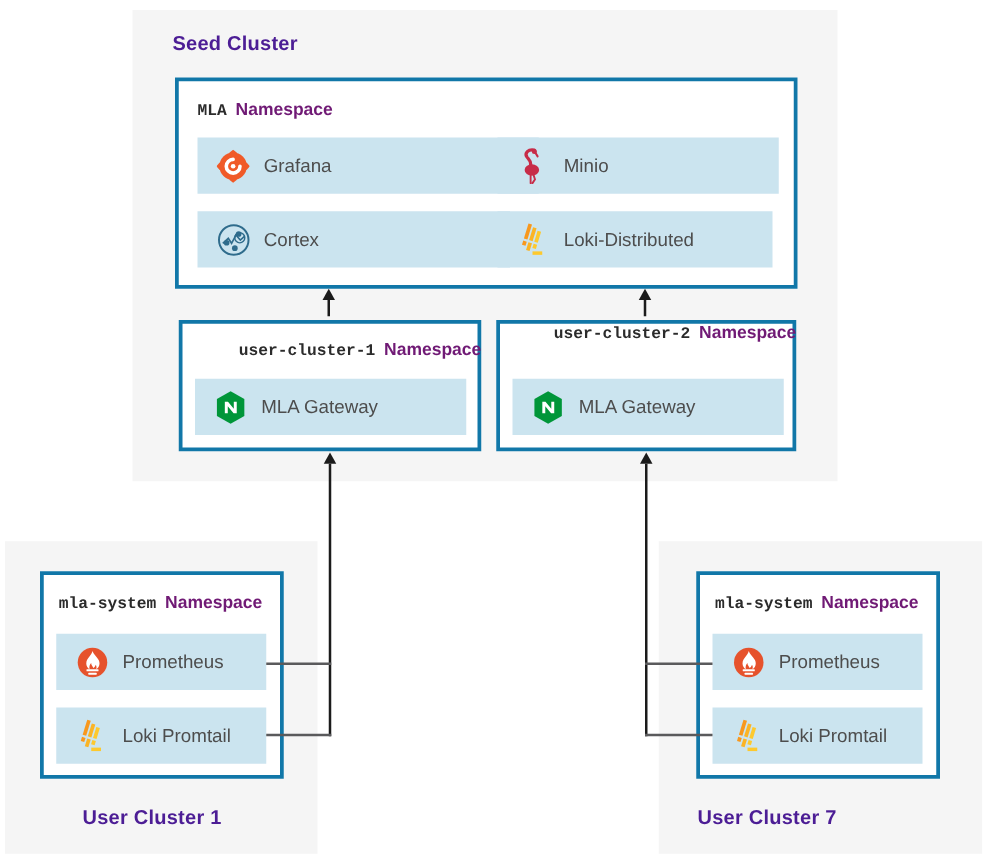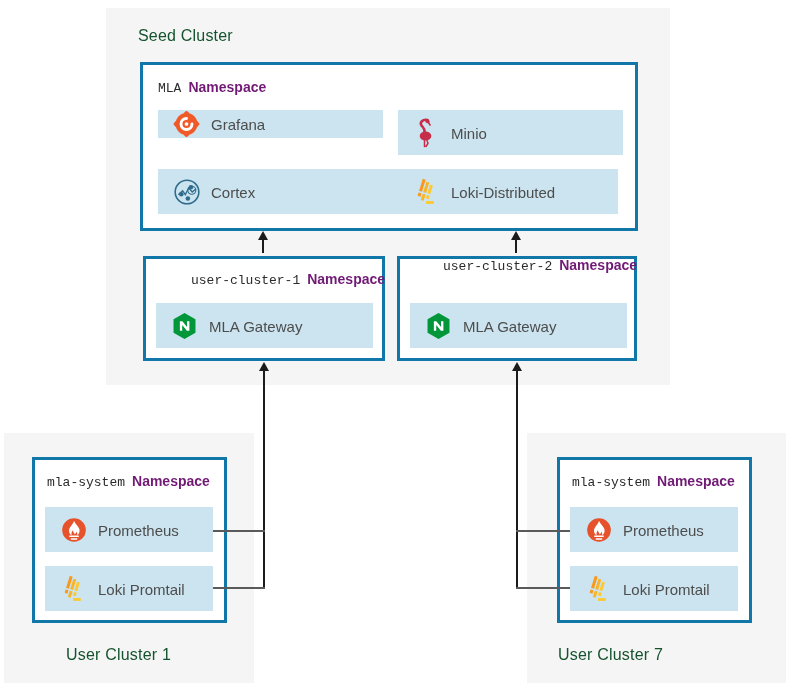--- a/index.html
+++ b/index.html
@@ -3,46 +3,46 @@
 <meta charset="utf-8">
 <style>
   html,body{margin:0;padding:0;background:#fff;}
   .canvas{position:relative;width:786px;height:686px;background:#ffffff;
           font-family:"Liberation Sans",sans-serif;overflow:hidden;}
   .bg{position:absolute;background:#f5f5f5;}
   .seed-bg{left:106px;top:8px;width:564px;height:377px;}
   .uc1-bg{left:4px;top:433px;width:250px;height:250px;}
   .uc2-bg{left:527px;top:433px;width:259px;height:250px;}
 
-  .cluster-title{position:absolute;font-size:16px;font-weight:400;color:#14532d;letter-spacing:.2px;}
+  .cluster-title{position:absolute;font-size:16px;font-weight:700;color:#4c1d95;letter-spacing:.2px;}
   .seed-title{left:138px;top:27px;}
   .uc1-title{left:33px;top:646px;margin-left:33px;}
   .uc2-title{left:558px;top:646px;}
 
   .ns-box{position:absolute;background:#ffffff;border:3px solid #1177a8;box-sizing:border-box;}
   .mla-box{left:140px;top:62px;width:498px;height:169px;}
   .ucns1{left:143px;top:256px;width:242px;height:105px;}
   .ucns2{left:397px;top:256px;width:240px;height:105px;}
   .sys1{left:32px;top:457px;width:195px;height:166px;}
   .sys2{left:557px;top:457px;width:195px;height:166px;}
 
   .ns-header{position:absolute;display:flex;align-items:baseline;gap:7px;white-space:nowrap;}
-  .ns-name{font-family:"Liberation Mono","DejaVu Sans Mono",monospace;font-size:13px;font-weight:400;color:#2b2b2b;}
+  .ns-name{font-family:"Liberation Mono","DejaVu Sans Mono",monospace;font-size:13px;font-weight:700;color:#2b2b2b;}
   .ns-type{font-size:14px;font-weight:700;color:#701a75;}
   .hdr-mla{left:158px;top:79px;}
   .hdr-uc1{left:159px;top:271px;margin-left:32px;}
   .hdr-uc2{left:413px;top:257px;margin-left:30px;}
   .hdr-sys1{left:47px;top:473px;}
   .hdr-sys2{left:572px;top:473px;}
 
   .chip{position:absolute;background:#cbe4ef;}
   .chip .icon{position:absolute;left:15px;top:50%;transform:translateY(-50%);display:flex;}
   .chip .label{position:absolute;left:53px;top:50%;transform:translateY(-50%);
                font-size:15px;color:#4d4d4d;white-space:nowrap;}
-  .chip-grafana{left:158px;top:110px;width:225px;height:28px;}
+  .chip-grafana{left:158px;top:110px;width:225px;height:45px;padding-left:48px;}
   .chip-minio{left:398px;top:110px;width:225px;height:45px;}
   .chip-cortex{left:158px;top:169px;width:250px;height:45px;}
   .chip-lokid{left:398px;top:169px;width:220px;height:45px;}
   .chip-gw1{left:156px;top:303px;width:217px;height:45px;}
   .chip-gw2{left:410px;top:303px;width:217px;height:45px;}
   .chip-prom1{left:45px;top:507px;width:168px;height:45px;}
   .chip-lokip1{left:45px;top:566px;width:168px;height:45px;}
   .chip-prom2{left:570px;top:507px;width:168px;height:45px;}
   .chip-lokip2{left:570px;top:566px;width:168px;height:45px;}
 

